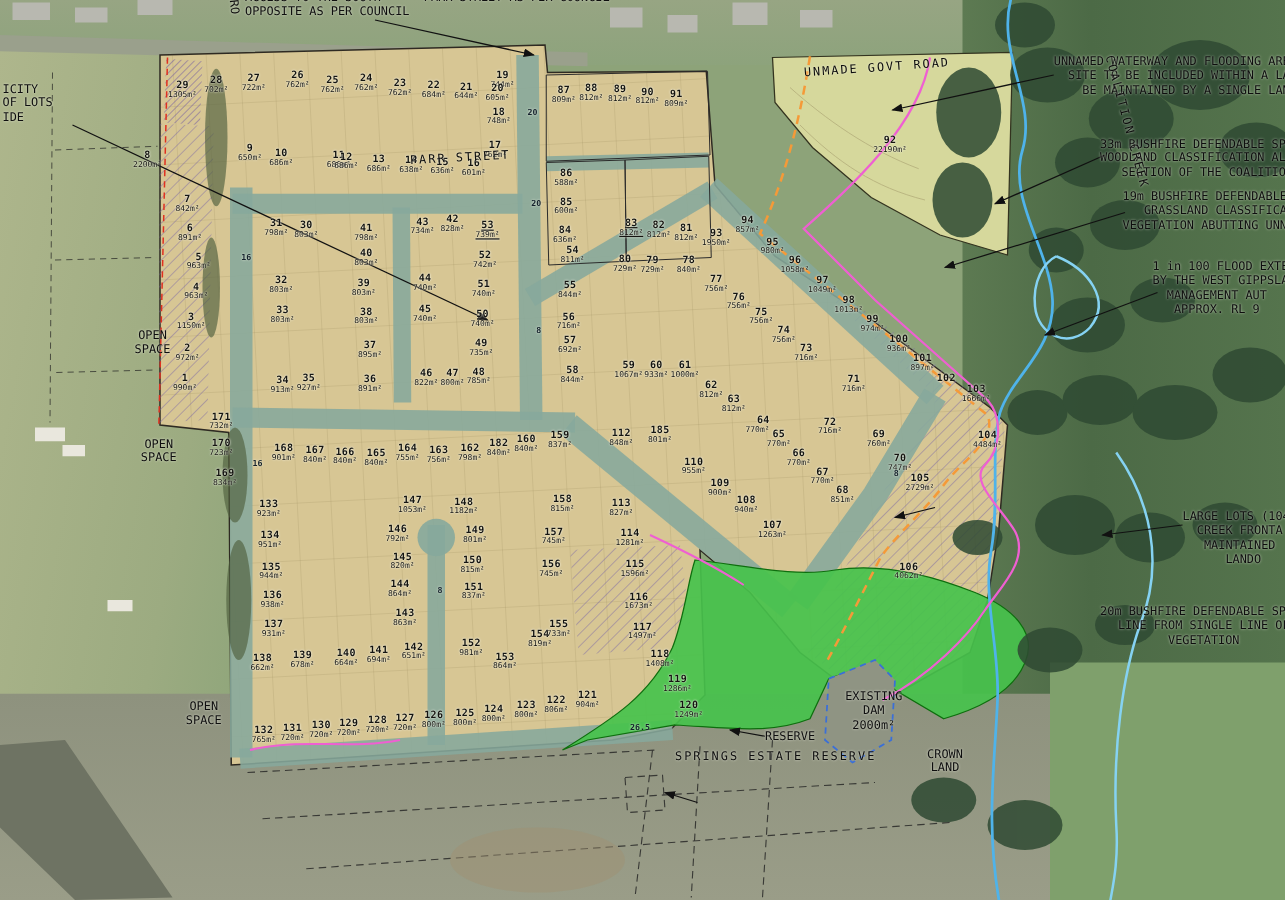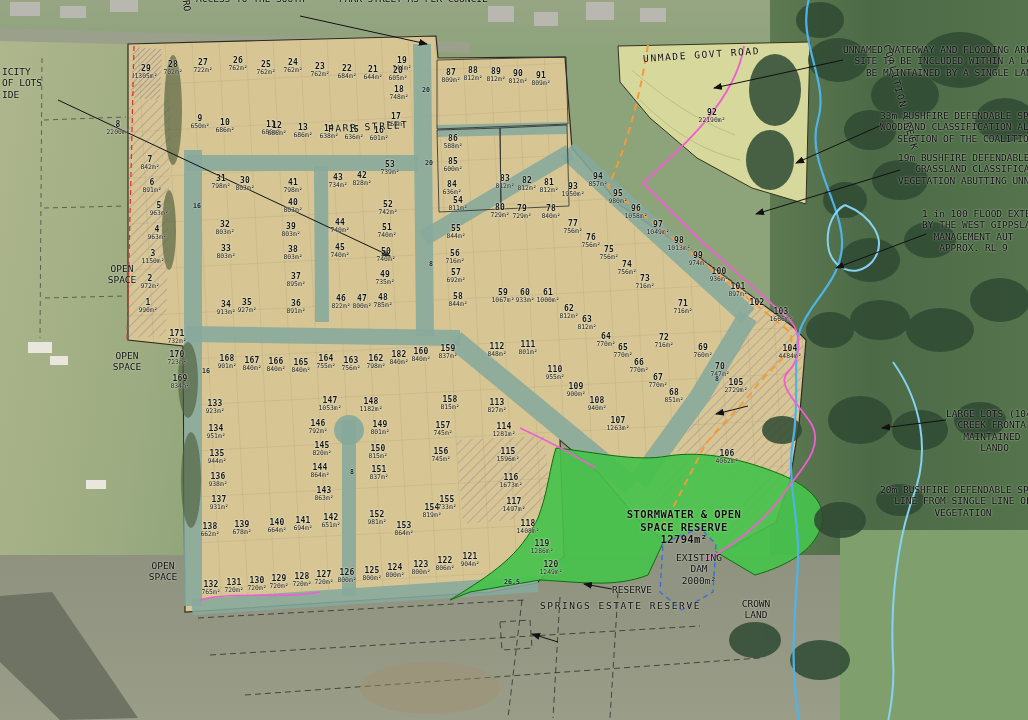--- a/index.html
+++ b/index.html
@@ -396,21 +396,21 @@
         <i>740m²</i>
       </div>
       <div class="lot" style="left: 387px; top: 231px;">
         <b>51</b>
         <i>740m²</i>
       </div>
       <div class="lot" style="left: 388px; top: 208px;">
         <b>52</b>
         <i>742m²</i>
       </div>
-      <div class="lot" style="left: 390px; top: 168px;">
+      <div class="lot" style="left: 390px; top: 184px; text-decoration: underline;">
         <b>53</b>
         <i>739m²</i>
       </div>
       <div class="lot" style="left: 458px; top: 204px;">
         <b>54</b>
         <i>811m²</i>
       </div>
       <div class="lot" style="left: 456px; top: 232px;">
         <b>55</b>
         <i>844m²</i>
@@ -440,21 +440,21 @@
         <i>1000m²</i>
       </div>
       <div class="lot" style="left: 569px; top: 312px;">
         <b>62</b>
         <i>812m²</i>
       </div>
       <div class="lot" style="left: 587px; top: 323px;">
         <b>63</b>
         <i>812m²</i>
       </div>
-      <div class="lot" style="left: 606px; top: 340px;">
+      <div class="lot" style="left: 606px; top: 340px; text-align: right;">
         <b>64</b>
         <i>770m²</i>
       </div>
       <div class="lot" style="left: 623px; top: 351px;">
         <b>65</b>
         <i>770m²</i>
       </div>
       <div class="lot" style="left: 639px; top: 366px;">
         <b>66</b>
         <i>770m²</i>
@@ -516,21 +516,21 @@
         <i>729m²</i>
       </div>
       <div class="lot" style="left: 549px; top: 186px;">
         <b>81</b>
         <i>812m²</i>
       </div>
       <div class="lot" style="left: 527px; top: 184px;">
         <b>82</b>
         <i>812m²</i>
       </div>
-      <div class="lot" style="left: 505px; top: 182px;">
+      <div class="lot" style="left: 505px; top: 182px; text-decoration: underline;">
         <b>83</b>
         <i>812m²</i>
       </div>
       <div class="lot" style="left: 452px; top: 188px;">
         <b>84</b>
         <i>636m²</i>
       </div>
       <div class="lot" style="left: 453px; top: 165px;">
         <b>85</b>
         <i>600m²</i>
@@ -628,21 +628,21 @@
       </div>
       <div class="lot" style="left: 576px; top: 390px;">
         <b>109</b>
         <i>900m²</i>
       </div>
       <div class="lot" style="left: 555px; top: 373px;">
         <b>110</b>
         <i>955m²</i>
       </div>
       <div class="lot" style="left: 528px; top: 348px;">
-        <b>111</b>
+        <b>185</b>
         <i>801m²</i>
       </div>
       <div class="lot" style="left: 497px; top: 350px;">
         <b>112</b>
         <i>848m²</i>
       </div>
       <div class="lot" style="left: 497px; top: 406px;">
         <b>113</b>
         <i>827m²</i>
       </div>
@@ -879,32 +879,31 @@
         <i>732m²</i>
       </div>
       <div class="rm" style="left: 426px; top: 90px;">20</div>
       <div class="rm" style="left: 429px; top: 163px;">20</div>
       <div class="rm" style="left: 197px; top: 206px;">16</div>
       <div class="rm" style="left: 206px; top: 371px;">16</div>
       <div class="rm" style="left: 431px; top: 264px;">8</div>
       <div class="rm" style="left: 352px; top: 472px;">8</div>
       <div class="rm" style="left: 717px; top: 379px;">8</div>
       <div class="rm" style="left: 512px; top: 582px;">26.5</div>
-      <div class="annot" style="left: 196px; top: -7px;"><div>ACCESS TO THE SOUTH      PARR STREET AS PER COUNCIL</div></div>
+      <div class="annot" style="left: 196px; top: -7px;"><div>ACCESS TO THE SOUTH      PARR STREET AS PER COUNCIL</div><div>OPPOSITE AS PER COUNCIL</div></div>
       <div class="annot" style="left: 181px; top: 0px; transform: rotate(83deg);"><div>RO</div></div>
       <div class="annot sp" style="left: 328px; top: 121px; transform: rotate(-3deg);"><div>PARR STREET</div></div>
       <div class="annot sp" style="left: 643px; top: 49px; transform: rotate(-4deg);"><div>UNMADE GOVT ROAD</div></div>
       <div class="annot" style="left: 843px; top: 44px;"><div>UNNAMED WATERWAY AND FLOODING AREA</div><div>  SITE TO BE INCLUDED WITHIN A LARGE</div><div>    BE MAINTAINED BY A SINGLE LANDOW</div></div>
       <div class="annot" style="left: 880px; top: 110px;"><div>33m BUSHFIRE DEFENDABLE SPAC</div><div>WOODLAND CLASSIFICATION ALO</div><div>   SECTION OF THE COALITION</div></div>
       <div class="annot" style="left: 898px; top: 152px;"><div>19m BUSHFIRE DEFENDABLE S</div><div>   GRASSLAND CLASSIFICA</div><div>VEGETATION ABUTTING UNNA</div></div>
       <div class="annot" style="left: 922px; top: 208px;"><div>1 in 100 FLOOD EXTEN</div><div>BY THE WEST GIPPSLAN</div><div>  MANAGEMENT AUT</div><div>   APPROX. RL 9</div></div>
       <div class="annot sp" style="left: 846px; top: 92px; transform: rotate(75deg);"><div>COALITION CREEK</div></div>
       <div class="annot" style="left: 946px; top: 408px;"><div>LARGE LOTS (104,</div><div>  CREEK FRONTA</div><div>   MAINTAINED</div><div>      LANDO</div></div>
       <div class="annot ctr" style="left: 963px; top: 484px;"><div>20m BUSHFIRE DEFENDABLE SPACE</div><div>LINE FROM SINGLE LINE OF</div><div>VEGETATION</div></div>
-      <div class="annot ctr big" style="left: 684px; top: 508px;"><div>STORMWATER &amp; OPEN</div><div>SPACE RESERVE</div><div>12794m²</div></div>
       <div class="annot ctr" style="left: 699px; top: 552px;"><div>EXISTING</div><div>DAM</div><div>2000m²</div></div>
       <div class="annot ctr" style="left: 756px; top: 598px;"><div>CROWN</div><div>LAND</div></div>
       <div class="annot" style="left: 612px; top: 584px;"><div>RESERVE</div></div>
       <div class="annot sp" style="left: 540px; top: 600px;"><div>SPRINGS ESTATE RESERVE</div></div>
       <div class="annot" style="left: 2px; top: 66px;"><div>ICITY</div><div>OF LOTS</div><div>IDE</div></div>
       <div class="annot ctr" style="left: 122px; top: 263px;"><div>OPEN</div><div>SPACE</div></div>
       <div class="annot ctr" style="left: 127px; top: 350px;"><div>OPEN</div><div>SPACE</div></div>
       <div class="annot ctr" style="left: 163px; top: 560px;"><div>OPEN</div><div>SPACE</div></div>
     </div>
 </div>

